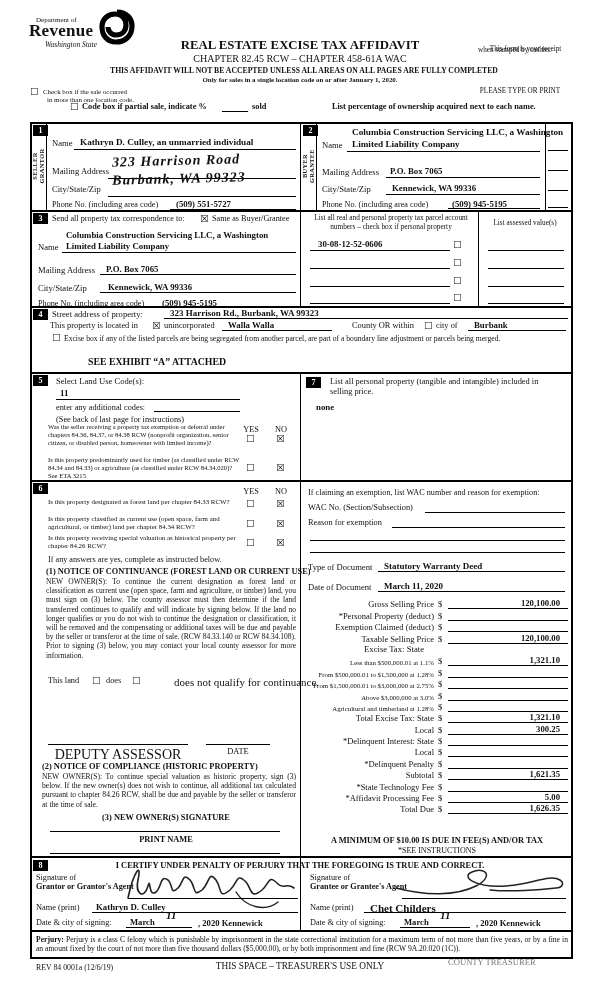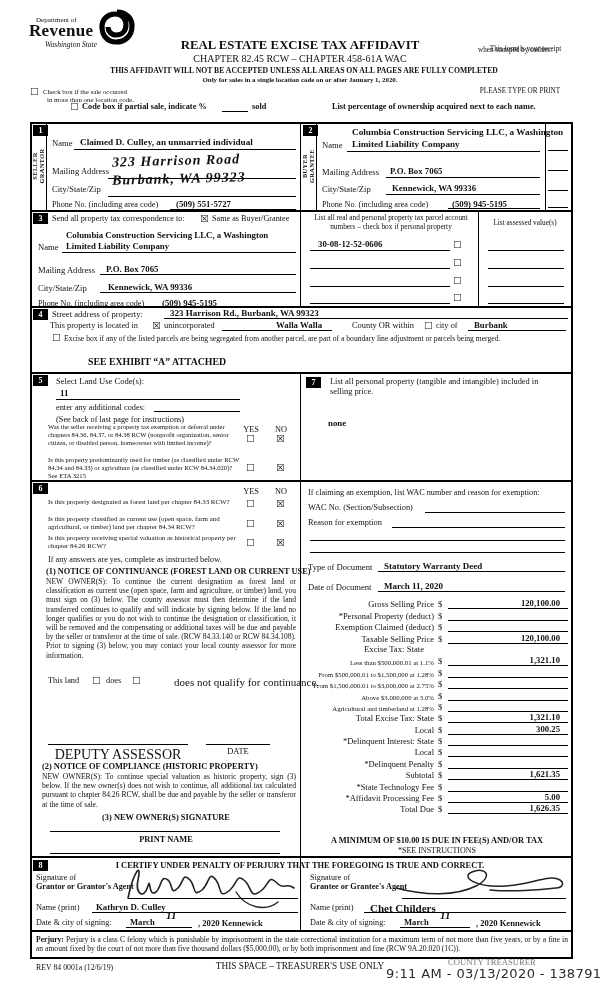--- a/index.html
+++ b/index.html
@@ -86,21 +86,21 @@
   <div class="vl" style="left:316px;top:122px;width:1.2px;height:89px;"></div>
   <div class="vl" style="left:478px;top:210px;width:1.2px;height:97px;"></div>
   <div class="vl" style="left:545px;top:122px;width:1.2px;height:89px;"></div>
 
   <div class="numbox" style="left:33px;top:125px;">1</div>
   <div class="vlabel" style="left:8px;top:159px;">
     <div>SELLER</div>
     <div>GRANTOR</div>
   </div>
   <div class="t" style="left:52px;top:138px;font-size:8.6px;">Name</div>
-  <div class="t b" style="left:80px;top:137px;font-size:9.2px;">Claimed D. Culley, an unmarried individual</div>
+  <div class="t b" style="left:80px;top:137px;font-size:9.2px;">Kathryn D. Culley, an unmarried individual</div>
   <div class="fl" style="left:74px;top:149px;width:222px;"></div>
   <div class="t" style="left:52px;top:166px;font-size:8.6px;">Mailing Address</div>
   <div class="t hw" style="left:112px;top:153px;">323 Harrison Road</div>
   <div class="fl" style="left:108px;top:178px;width:188px;"></div>
   <div class="t" style="left:52px;top:184px;font-size:8.6px;">City/State/Zip</div>
   <div class="t hw" style="left:112px;top:171px;">Burbank, WA 99323</div>
   <div class="fl" style="left:108px;top:196px;width:188px;"></div>
   <div class="t" style="left:52px;top:200px;font-size:8.2px;">Phone No. (including area code)</div>
   <div class="t b" style="left:176px;top:199px;font-size:8.8px;">(509) 551-5727</div>
   <div class="fl" style="left:170px;top:209px;width:126px;"></div>
@@ -164,21 +164,21 @@
   <div class="fl" style="left:488px;top:286px;width:76px;"></div>
   <div class="fl" style="left:488px;top:303px;width:76px;"></div>
 
   <div class="numbox" style="left:33px;top:309px;">4</div>
   <div class="t" style="left:52px;top:309px;font-size:8.6px;">Street address of property:</div>
   <div class="t b" style="left:170px;top:308px;font-size:9px;">323 Harrison Rd., Burbank, WA  99323</div>
   <div class="fl" style="left:164px;top:318px;width:404px;"></div>
   <div class="t" style="left:50px;top:321px;font-size:8.4px;">This property is located in</div>
   <span class="cb" style="left:152px;top:321px;">☒</span>
   <div class="t" style="left:164px;top:321px;font-size:8.4px;">unincorporated</div>
-  <div class="t b" style="left:228px;top:320px;font-size:8.8px;margin-left:48px;">Walla Walla</div>
+  <div class="t b" style="left:228px;top:320px;font-size:8.8px;">Walla Walla</div>
   <div class="fl" style="left:222px;top:330px;width:110px;"></div>
   <div class="t" style="left:352px;top:321px;font-size:8.4px;">County OR  within</div>
   <span class="cb" style="left:424px;top:321px;">☐</span>
   <div class="t" style="left:436px;top:321px;font-size:8.4px;">city of</div>
   <div class="t b" style="left:474px;top:320px;font-size:8.8px;">Burbank</div>
   <div class="fl" style="left:468px;top:330px;width:98px;"></div>
   <span class="cb" style="left:52px;top:333px;">☐</span>
   <div class="t" style="left:64px;top:334px;font-size:7.6px;">Excise box if any of the listed parcels are being segregated from another parcel, are part of a boundary line adjustment or parcels being merged.</div>
   <div class="t b" style="left:88px;top:356px;font-size:9.8px;">SEE EXHIBIT “A” ATTACHED</div>
 
@@ -224,21 +224,21 @@
   <div class="t" style="left:206px;top:747px;width:64px;text-align:center;font-size:8.4px;">DATE</div>
   <div class="t b" style="left:42px;top:762px;font-size:8.4px;">(2) NOTICE OF COMPLIANCE (HISTORIC PROPERTY)</div>
   <div class="p jst" style="left:42px;top:772px;width:254px;font-size:7.6px;line-height:9.2px;">NEW OWNER(S): To continue special valuation as historic property, sign (3) below. If the new owner(s) does not wish to continue, all additional tax calculated pursuant to chapter 84.26 RCW, shall be due and payable by the seller or transferor at the time of sale.</div>
   <div class="t b" style="left:48px;top:813px;width:236px;text-align:center;font-size:8.4px;">(3) NEW OWNER(S) SIGNATURE</div>
   <div class="fl" style="left:50px;top:831px;width:230px;"></div>
   <div class="t b" style="left:48px;top:835px;width:236px;text-align:center;font-size:8.4px;">PRINT NAME</div>
   <div class="fl" style="left:50px;top:853px;width:230px;"></div>
 
   <div class="numbox" style="left:306px;top:377px;">7</div>
   <div class="p" style="left:330px;top:377px;width:228px;font-size:8.4px;line-height:10px;">List all personal property (tangible and intangible) included in selling price.</div>
-  <div class="t b" style="left:328px;top:402px;font-size:8.8px;margin-top:16px;">none</div>
+  <div class="t b" style="left:316px;top:402px;font-size:8.8px;">none</div>
 
   <div class="t" style="left:308px;top:488px;font-size:8.2px;">If claiming an exemption, list WAC number and reason for exemption:</div>
   <div class="t" style="left:308px;top:503px;font-size:8.4px;">WAC No. (Section/Subsection)</div>
   <div class="fl" style="left:425px;top:512px;width:140px;"></div>
   <div class="t" style="left:308px;top:518px;font-size:8.4px;">Reason for exemption</div>
   <div class="fl" style="left:392px;top:527px;width:173px;"></div>
   <div class="fl" style="left:310px;top:540px;width:255px;"></div>
   <div class="fl" style="left:310px;top:552px;width:255px;"></div>
   <div class="t" style="left:308px;top:562px;font-size:8.6px;">Type of Document</div>
   <div class="t b" style="left:384px;top:561px;font-size:9px;">Statutory Warranty Deed</div>
@@ -380,15 +380,14 @@
   <div class="t i b" style="left:440px;top:909px;font-size:11px;">11</div>
   <div class="t b" style="left:476px;top:918px;font-size:8.6px;">, 2020 Kennewick</div>
 
   <div class="p jst" style="left:36px;top:935px;width:532px;font-size:7.6px;line-height:9.4px;">
     <span class="b">Perjury:</span>
     <span>Perjury is a class C felony which is punishable by imprisonment in the state correctional institution for a maximum term of not more than five years, or by a fine in an amount fixed by the court of not more than five thousand dollars ($5,000.00), or by both imprisonment and fine (RCW 9A.20.020 (1C)).</span>
   </div>
   <div class="t" style="left:36px;top:963px;font-size:7.8px;">REV 84 0001a (12/6/19)</div>
   <div class="t" style="left:190px;top:961px;width:220px;text-align:center;font-size:9.3px;">THIS SPACE – TREASURER'S USE ONLY</div>
   <div class="t" style="left:448px;top:957px;font-size:8.6px;color:#555;opacity:.8;">COUNTY TREASURER</div>
-  <div class="t" style="left:386px;top:966px;font-family:'DejaVu Sans',sans-serif;font-size:13px;color:#2b2b2b;letter-spacing:.4px;">9:11 AM - 03/13/2020 - 138791</div>
 
 </div>
 
 </body></html>

